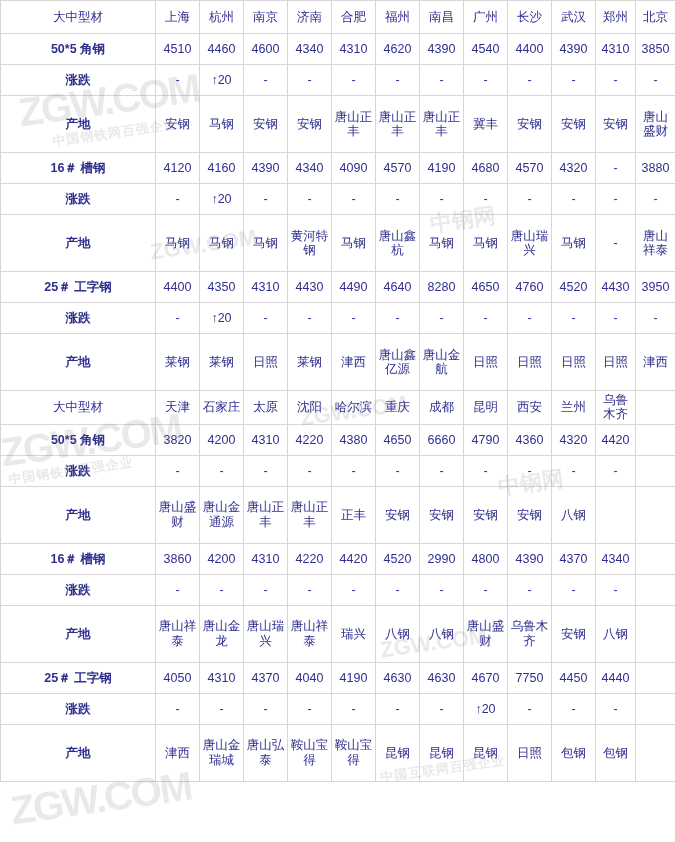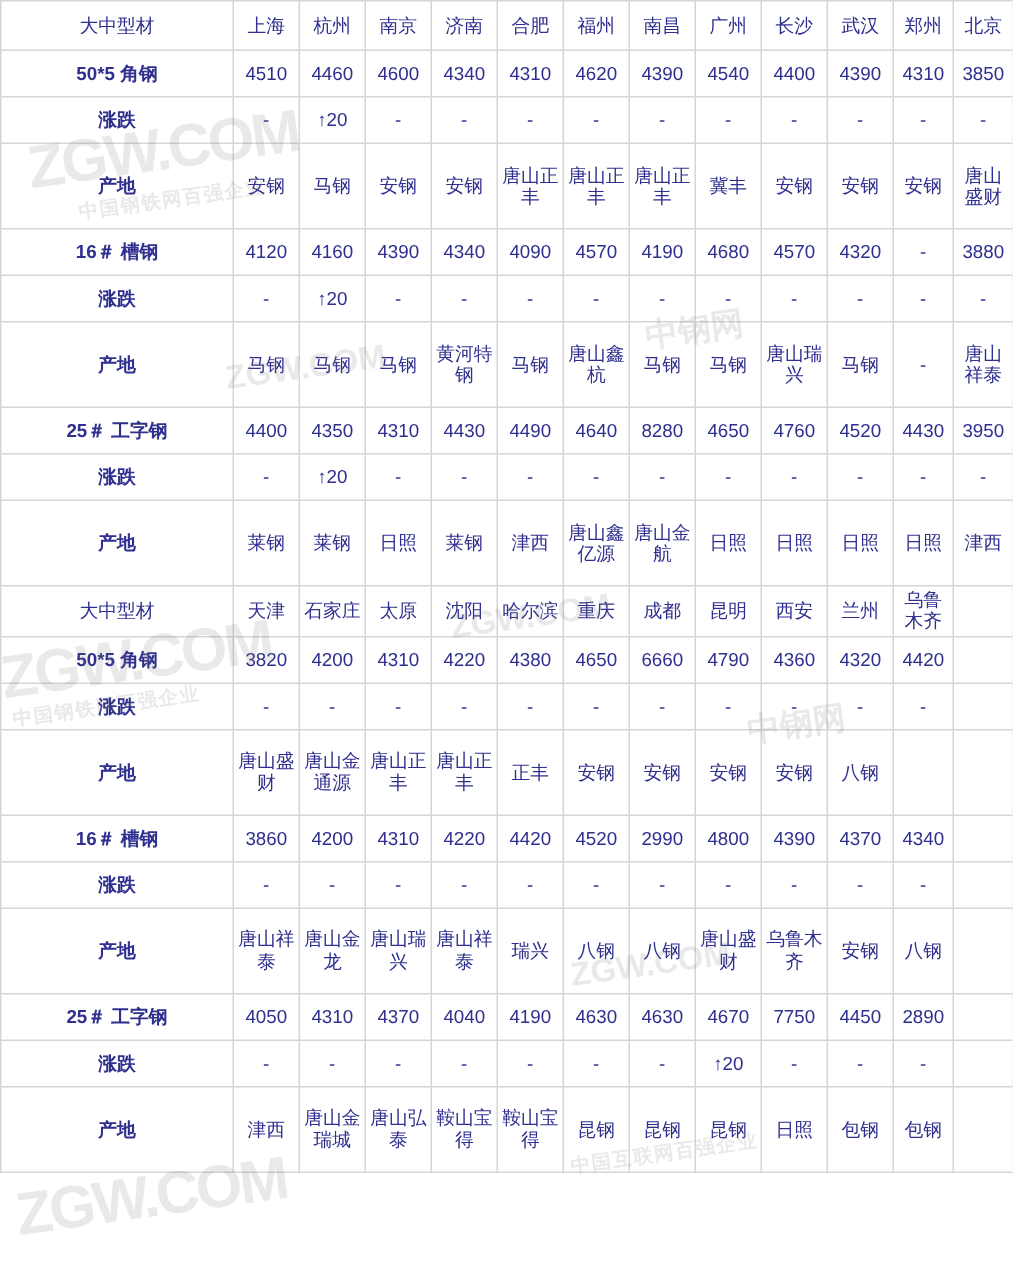--- a/index.html
+++ b/index.html
@@ -396,21 +396,21 @@
           <td class="val">4050</td>
           <td class="val">4310</td>
           <td class="val">4370</td>
           <td class="val">4040</td>
           <td class="val">4190</td>
           <td class="val">4630</td>
           <td class="val">4630</td>
           <td class="val">4670</td>
           <td class="val">7750</td>
           <td class="val">4450</td>
-          <td class="val">2890</td>
+          <td class="val">4440</td>
           <td class="val empty"></td>
         </tr>
         <tr class="r-chg">
           <td class="rowlabel">涨跌</td>
           <td class="dash">-</td>
           <td class="dash">-</td>
           <td class="dash">-</td>
           <td class="dash">-</td>
           <td class="dash">-</td>
           <td class="dash">-</td>

